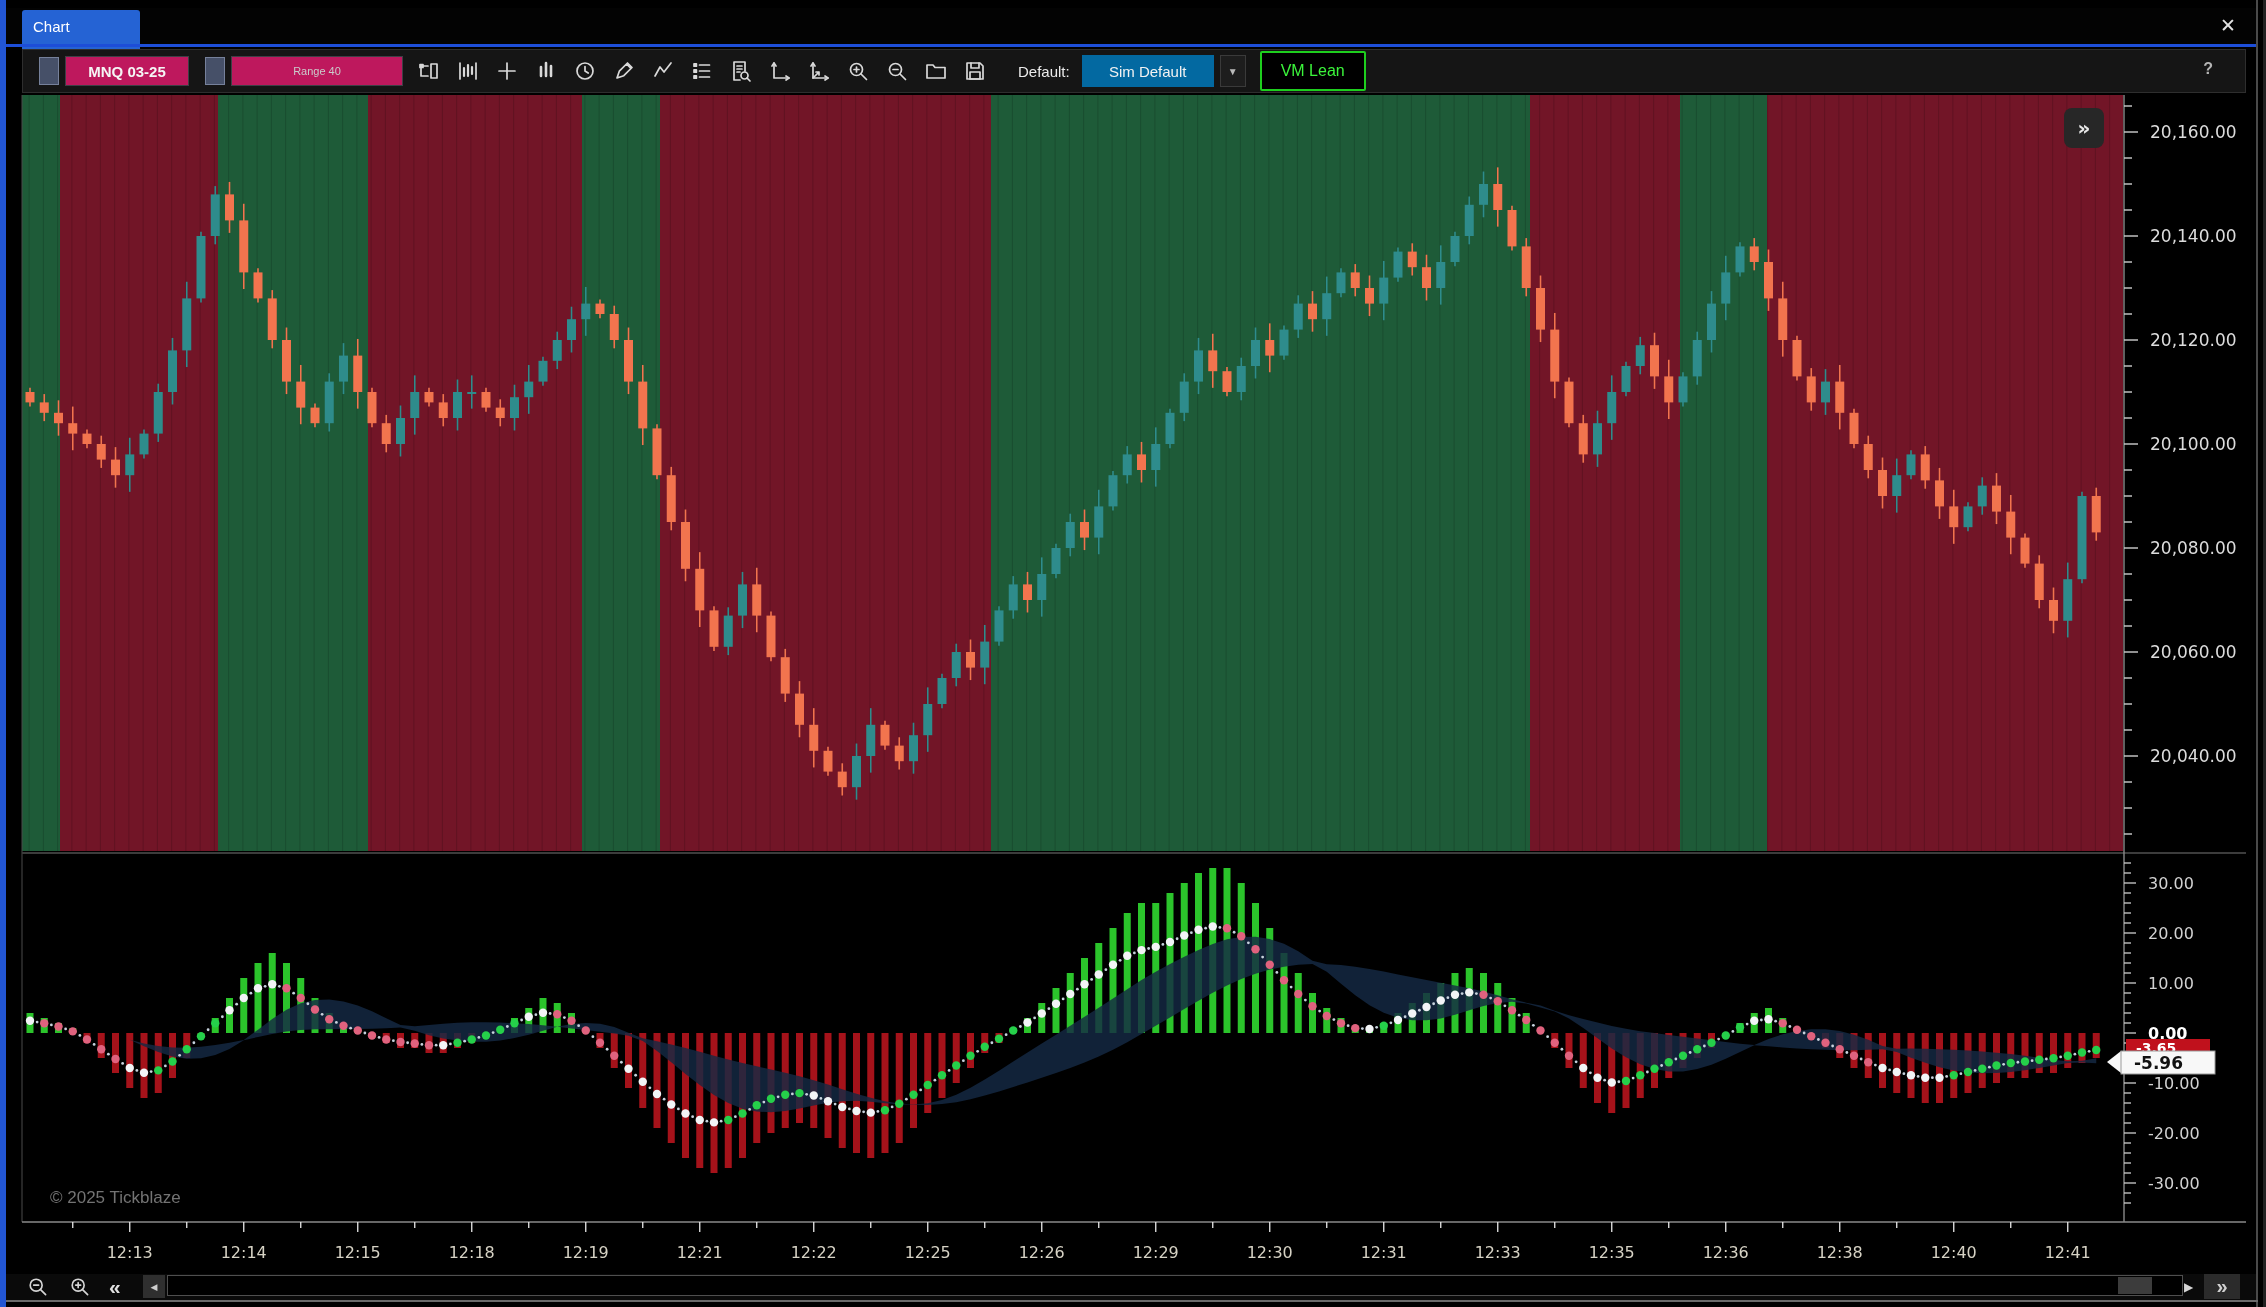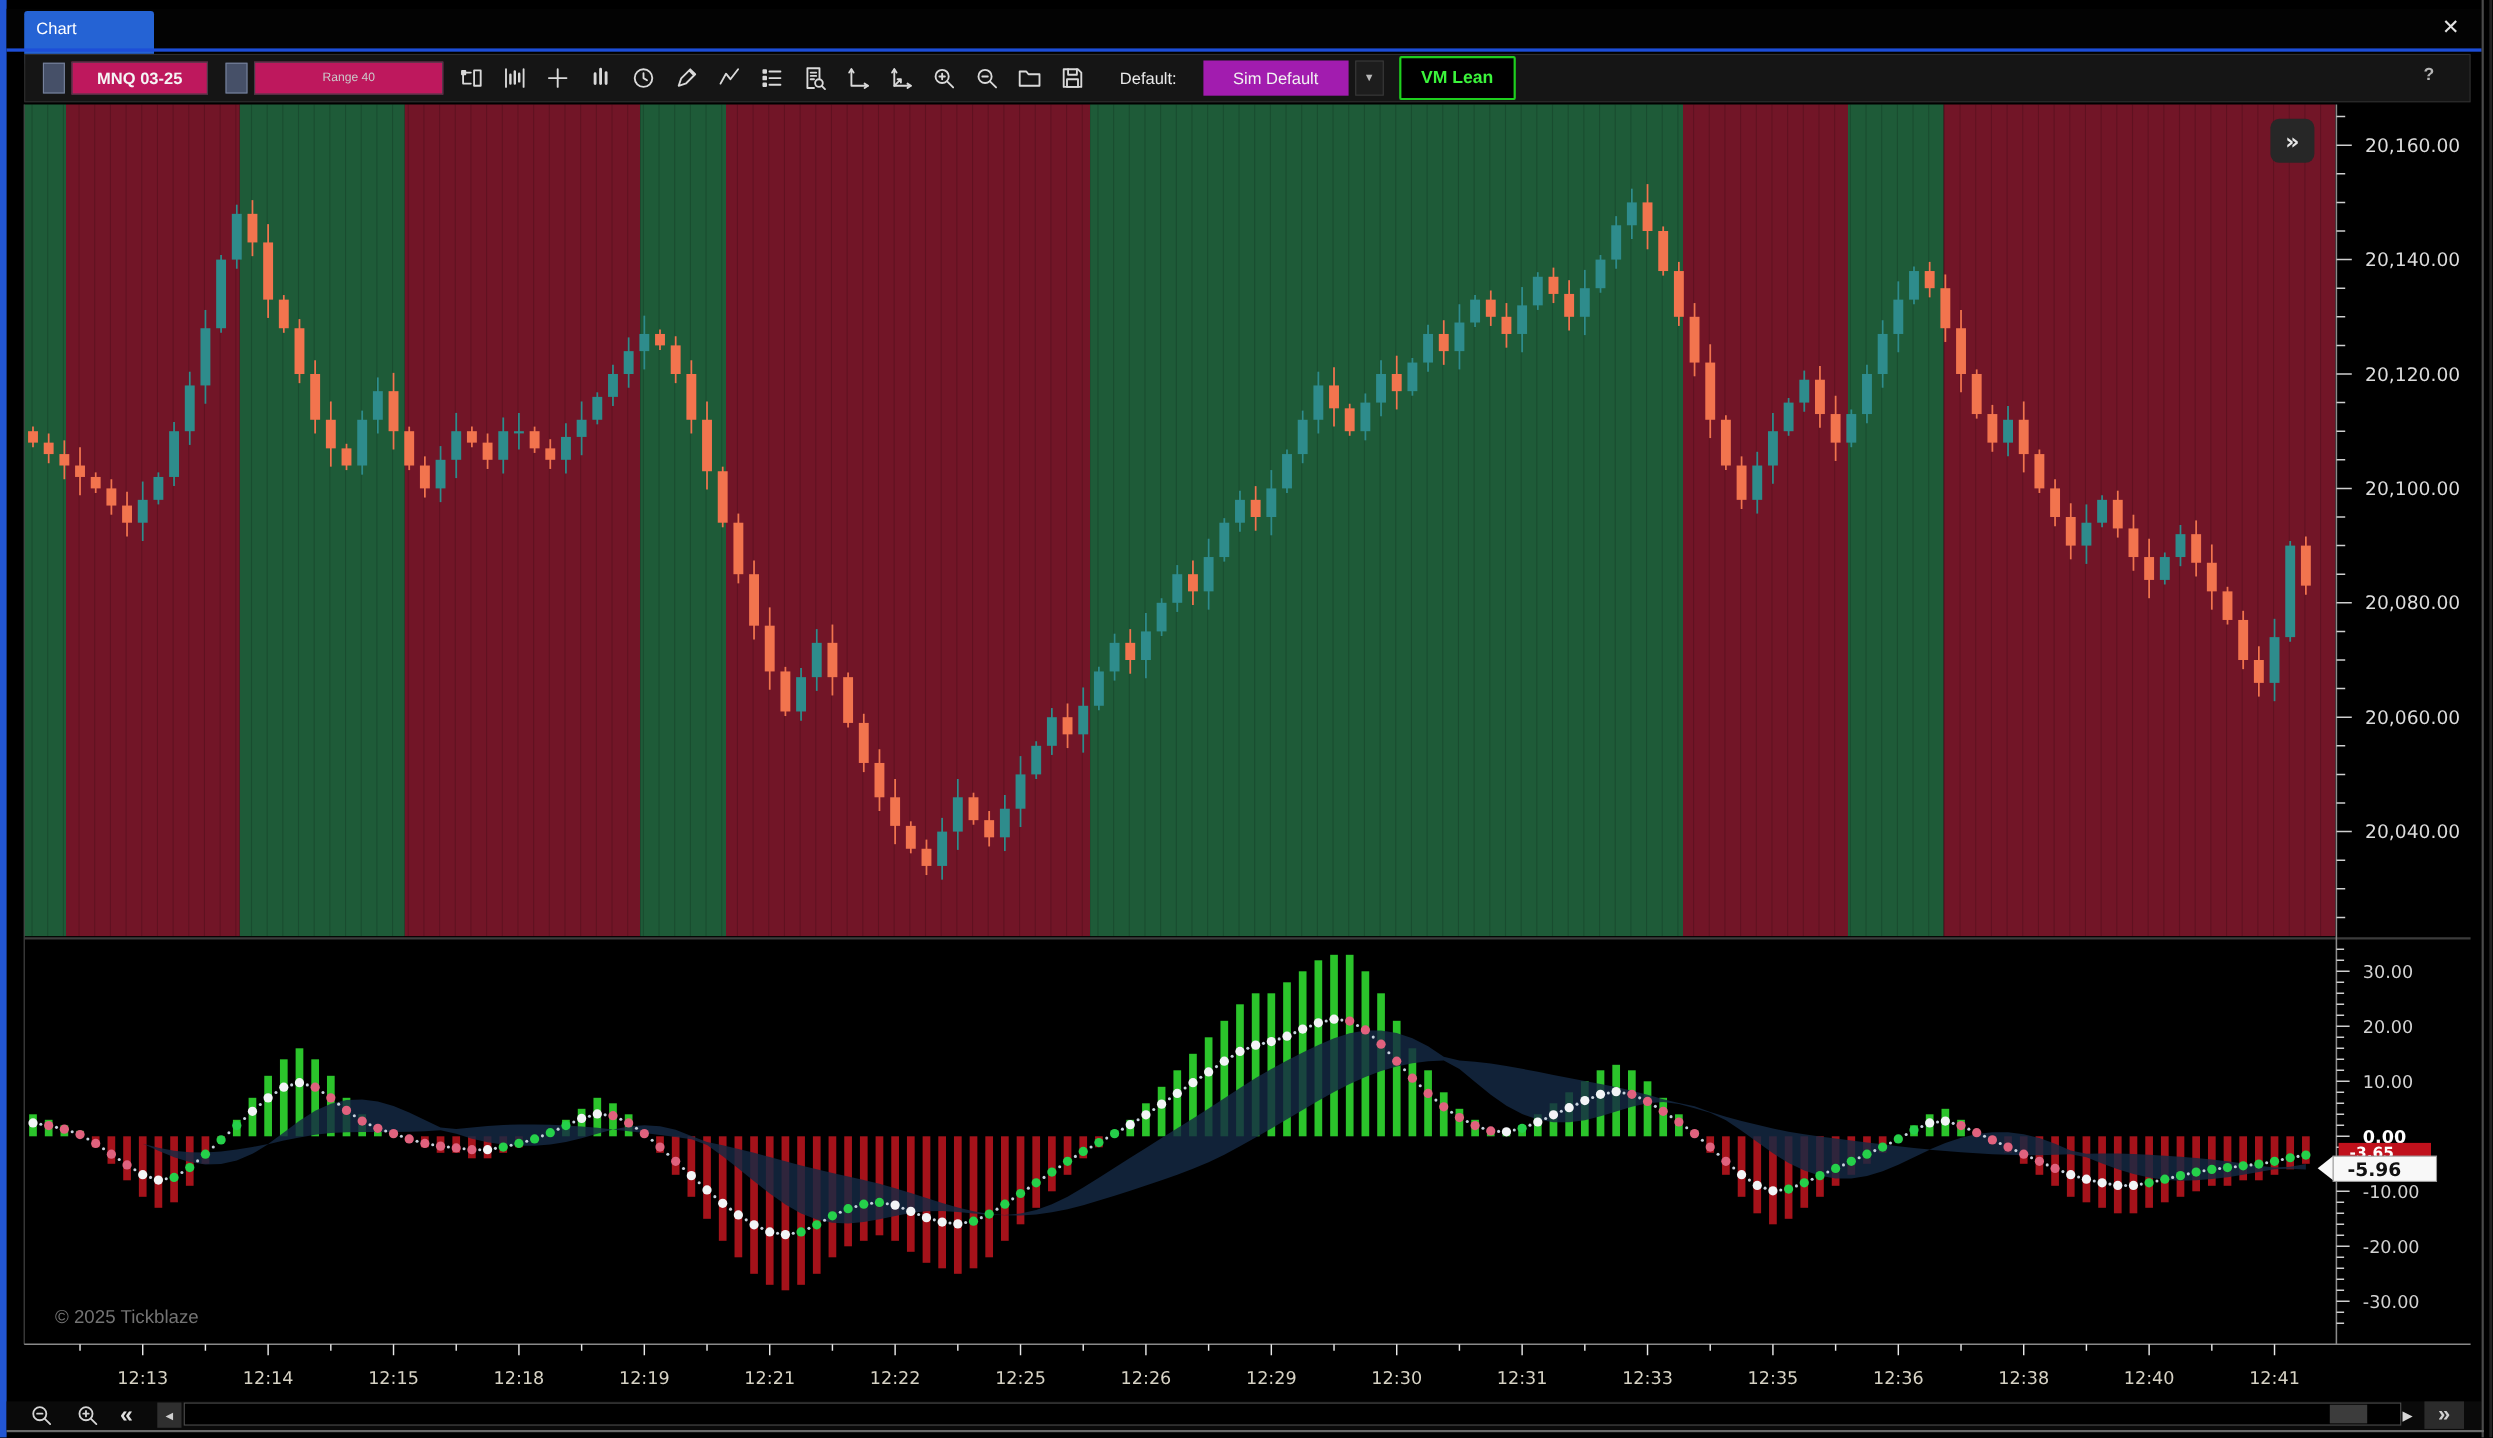--- a/index.html
+++ b/index.html
@@ -22,26 +22,26 @@
   .toolbar{position:absolute;left:22px;top:49px;width:2224px;height:44px;background:#151515;
        border:1px solid #2e2e2e;box-sizing:border-box;display:flex;align-items:center;}
   .tb-sq{width:18px;height:26px;background:#465068;border:1px solid #76819b;margin-left:16px;flex:none;}
   .tb-field{height:30px;background:#be185d;border:1px solid #3f3f46;color:#f5f5f5;
        display:flex;align-items:center;justify-content:center;margin-left:6px;flex:none;box-sizing:border-box;}
   .tb-field.symbol{width:124px;font-weight:bold;font-size:15px;}
   .tb-field.range{width:172px;font-size:11px;color:#cbcbcb;font-weight:normal;}
   .icon-btn{width:26px;height:26px;margin-left:13px;flex:none;display:flex;align-items:center;justify-content:center;cursor:pointer;}
   .icon-btn svg{stroke:#d9d9d9;fill:none;stroke-width:1.7;stroke-linecap:round;stroke-linejoin:round;}
   .acct-label{margin-left:30px;color:#eaeaea;font-size:15px;flex:none;}
-  .acct-box{margin-left:24px;width:132px;height:32px;background:#a21caf;color:#f2f2f2;font-size:15px;
+  .acct-box{margin-left:12px;width:132px;height:32px;background:#0369a1;color:#f2f2f2;font-size:15px;
        display:flex;align-items:center;justify-content:center;flex:none;cursor:pointer;}
   .acct-arrow{margin-left:6px;width:26px;height:32px;background:#1d1d1d;border:1px solid #3a3a3a;color:#b9b9b9;
        font-size:10px;display:flex;align-items:center;justify-content:center;flex:none;box-sizing:border-box;cursor:pointer;}
   .vm-btn{margin-left:14px;width:102px;height:36px;background:#000;border:2px solid #1ecf1e;border-radius:2px;
-       color:#3bf43b;font-weight:bold;font-size:16px;display:flex;align-items:center;justify-content:center;flex:none;cursor:pointer;}
+       color:#3bf43b;font-weight:normal;font-size:16px;display:flex;align-items:center;justify-content:center;flex:none;cursor:pointer;}
   .help-btn{position:absolute;right:32px;top:10px;color:#b5b5b5;font-size:16px;font-weight:bold;cursor:pointer;}
 
   .expand-btn{position:absolute;left:2064px;top:108px;width:40px;height:40px;background:#272727;border:none;
        border-radius:8px;color:#e8e8e8;font-size:20px;font-weight:bold;cursor:pointer;
        font-family:"DejaVu Sans",sans-serif;line-height:40px;text-align:center;padding:0;}
 
   .chart-svg{position:absolute;left:0;top:0;}
   .copyright{position:absolute;left:50px;top:1188px;color:#737373;font-size:17px;
        font-family:Liberation Sans, sans-serif;}
 

